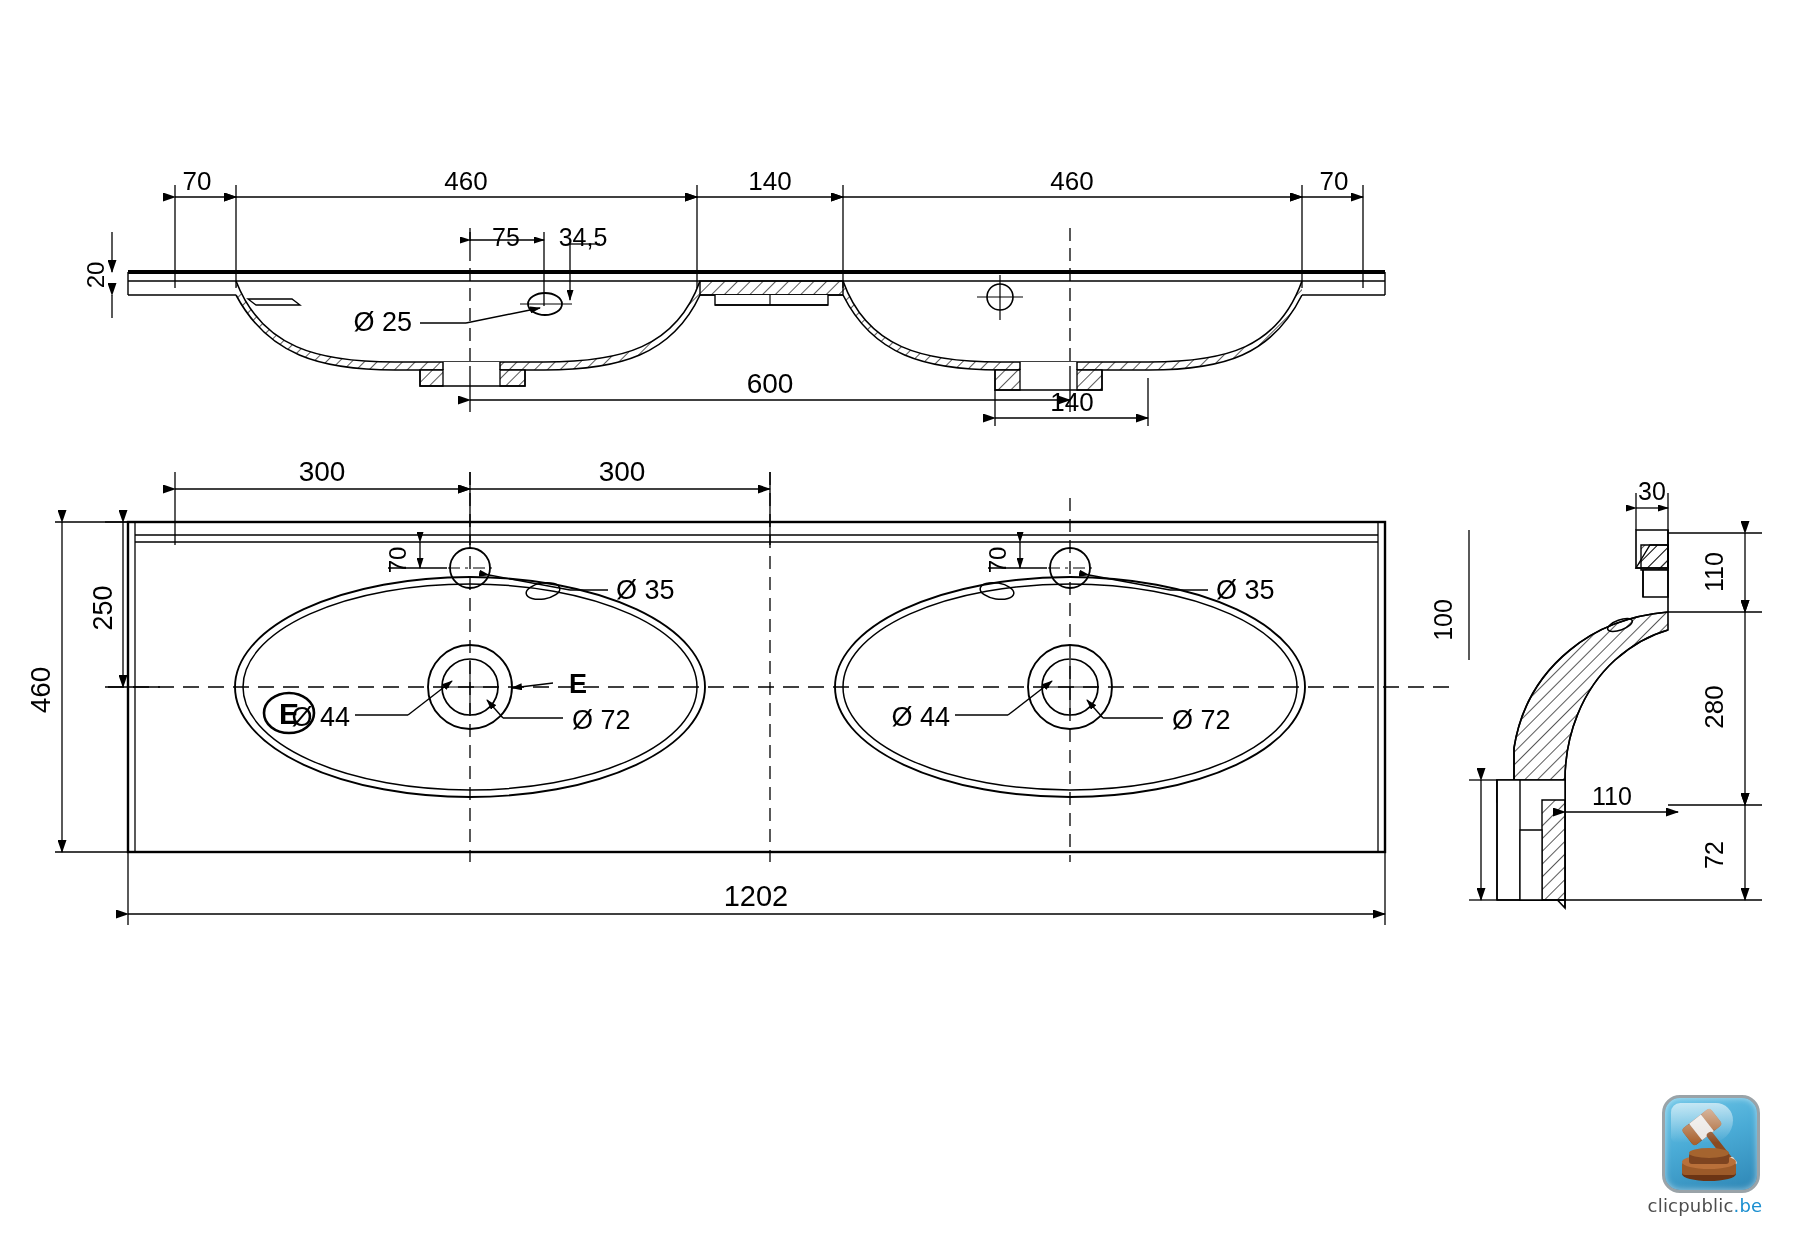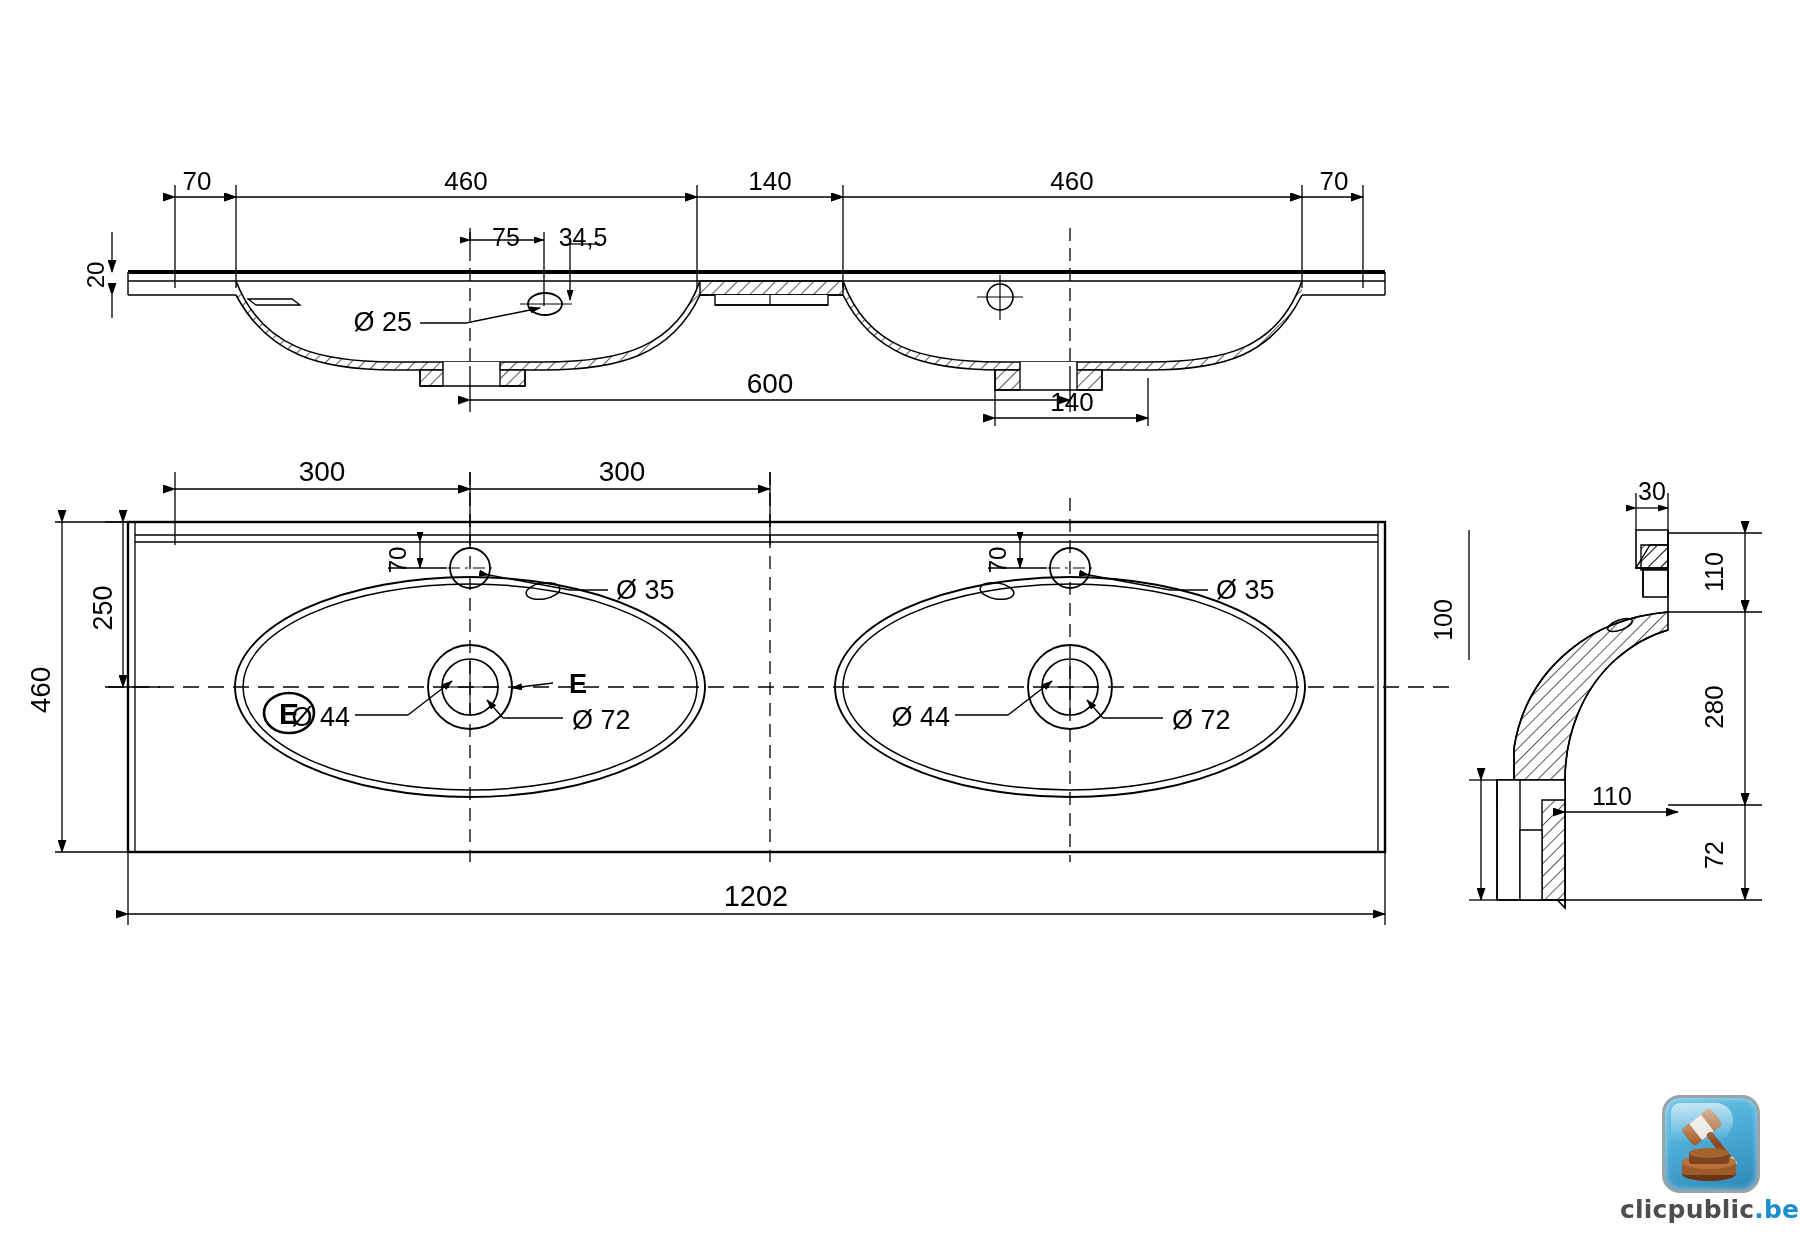--- a/index.html
+++ b/index.html
@@ -7,22 +7,22 @@
   body{width:1800px;height:1255px;overflow:hidden;
        font-family:"Liberation Sans","DejaVu Sans",sans-serif;}
   #sheet{position:relative;width:1800px;height:1255px;background:#ffffff;}
   svg.dwg{position:absolute;left:0;top:0;width:1800px;height:1255px;}
   .logo-wrap{position:absolute;left:1620px;top:1095px;width:170px;height:140px;}
   .logo-tile{position:absolute;left:42px;top:0;width:92px;height:92px;border-radius:18px;
              background:linear-gradient(160deg,#6fc7e8 0%,#4aabd6 45%,#2e86b5 100%);
              border:3px solid #9aa3a8;box-shadow:inset 0 0 6px rgba(255,255,255,.55);}
   .logo-gloss{position:absolute;left:6px;top:5px;width:62px;height:40px;border-radius:16px 30px 40px 10px;
               background:linear-gradient(180deg,rgba(255,255,255,.62),rgba(255,255,255,0));}
-  .logo-text{position:absolute;left:0;top:100px;width:170px;text-align:left;
-             font-size:25px;letter-spacing:.2px;color:#4d4d4d;font-family:"DejaVu Sans",sans-serif;font-weight:bold;}
+  .logo-text{position:absolute;left:0;top:100px;width:170px;text-align:center;
+             font-size:18px;letter-spacing:.2px;color:#4d4d4d;font-family:"DejaVu Sans",sans-serif;}
   .logo-text .be{color:#1b8fd0;}
 </style>
 </head>
 <body>
 
 <div id="sheet">
 
   <svg class="dwg" viewBox="0 0 1800 1255">
     <defs>
       <marker id="ah" markerWidth="13" markerHeight="9" refX="12" refY="4.5" orient="auto" markerUnits="userSpaceOnUse">

